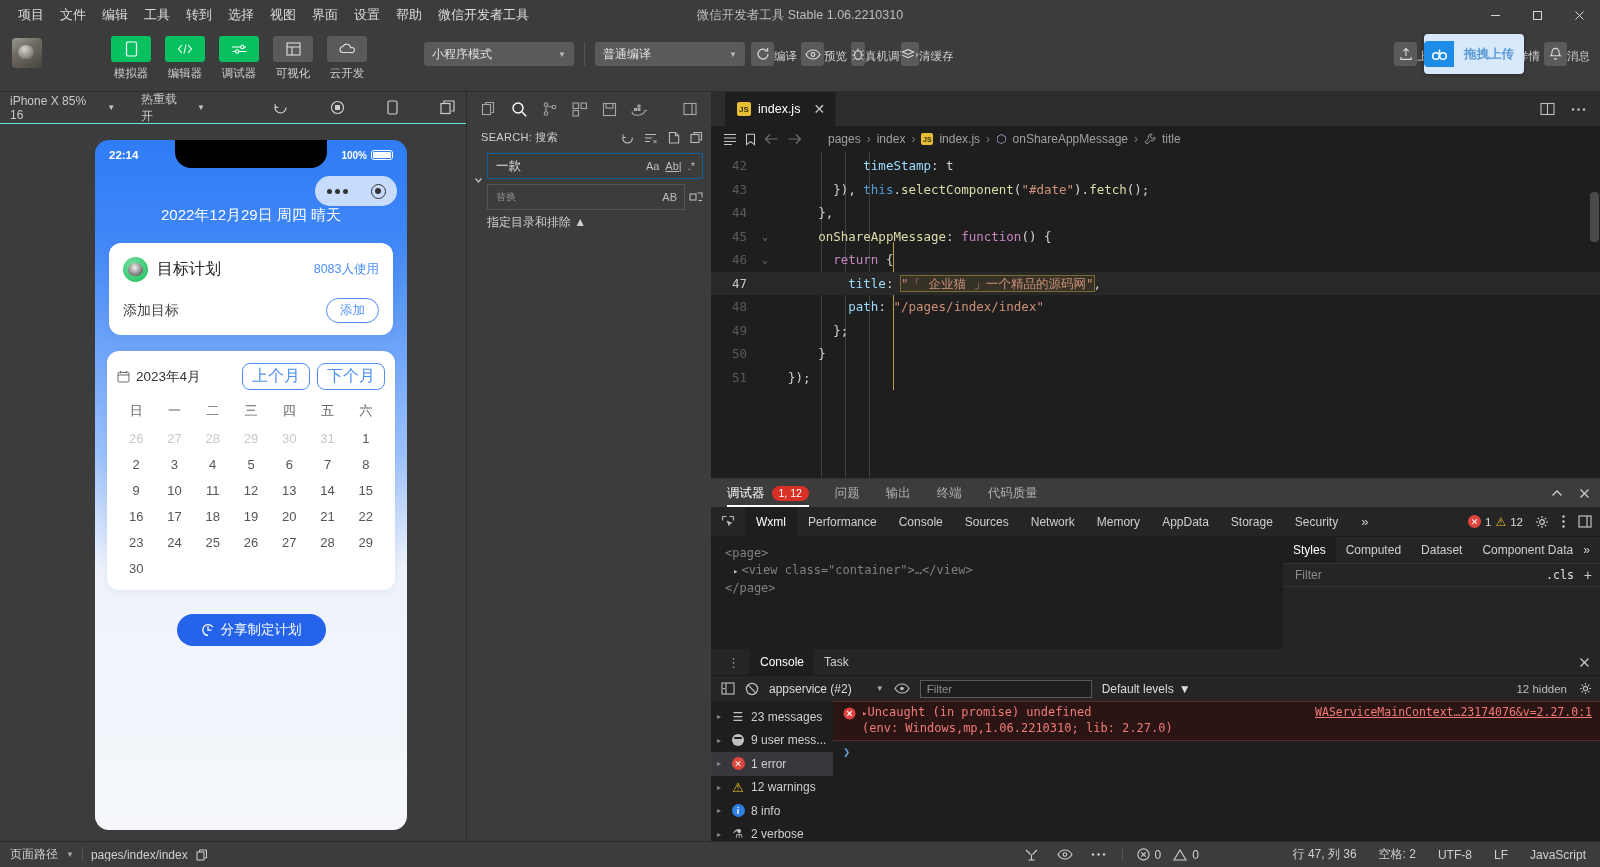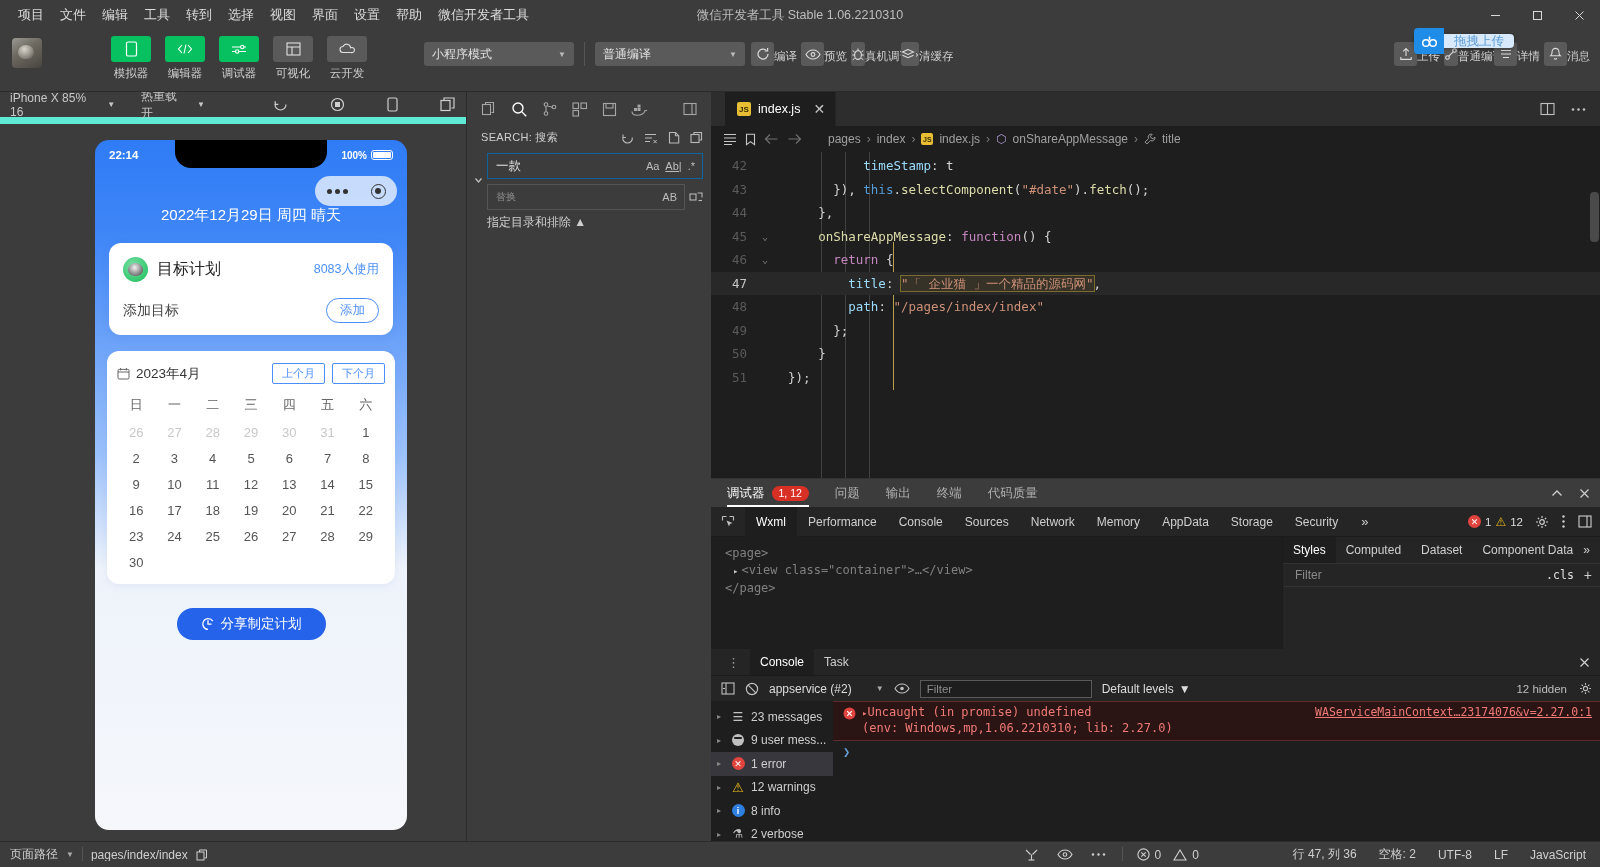--- a/index.html
+++ b/index.html
@@ -70,38 +70,39 @@
   .build-group { display: flex; gap: 4px; padding-top: 12px; margin-left: 6px; }
   .build-btn { width: 46px; display: flex; flex-direction: row; align-items: center; }
   .build-ico {
     width: 40px; height: 24px; background: #5a5a5a; border-radius: 3px;
     display: flex; align-items: center; justify-content: center; color: #dcdcdc;
   }
   .build-lbl { margin-top: 4px; font-size: 11.5px; color: #d0d0d0; white-space: nowrap; }
 
   .right-group { position: absolute; right: 10px; top: 0; display: flex; gap: 4px; padding-top: 12px; }
   .drag-badge {
-    position: absolute; right: 86px; top: 4px; display: flex; align-items: center;
-    height: 14px; background: #d7e9fb; border-radius: 4px; z-index: 30;
+    position: absolute; right: 76px; top: 4px; display: flex; align-items: center;
+    height: 40px; background: #d7e9fb; border-radius: 4px; z-index: 30;
     box-shadow: 0 1px 4px rgba(0,0,0,.35);
+    font-weight: bold;
   }
   .drag-badge .dbico {
     width: 30px; height: 26px; background: #1f8ce8; border-radius: 4px 0 0 4px;
     display: flex; align-items: center; justify-content: center; color: #fff;
   }
   .drag-badge .dbtxt { padding: 0 10px; font-size: 12.5px; color: #5b9bd5; }
 
   
   .main { flex: 1 1 auto; display: flex; min-height: 0; }
 
   
   .sim-panel { width: 466px; background: #3c3c3c; display: flex; flex-direction: column; flex: 0 0 466px; }
   .sim-bar {
     height: 32px; display: flex; align-items: center; padding: 0 10px;
-    border-bottom: 7px solid #5eead4; font-size: 12px; color: #c8c8c8; gap: 26px;
+    border-bottom: 1px solid #5eead4; font-size: 12px; color: #c8c8c8; gap: 26px;
   }
   .sim-bar .drop { display: flex; align-items: center; gap: 5px; }
   .sim-bar .drop .caret { font-size: 8px; }
   .sim-bar .spacer { flex: 1; }
   .sim-bar .sbicon { color: #cfcfcf; display: flex; align-items: center; margin-left: 16px; }
   .sim-stage { flex: 1; display: flex; justify-content: center; padding-top: 16px; }
 
   .phone {
     width: 312px; height: 690px; background: #ffffff; border-radius: 14px;
     overflow: hidden; position: relative;
@@ -161,22 +162,22 @@
 
   .cal-card {
     margin: 16px 12px 0; background: #fff; border-radius: 12px; padding: 12px 10px 14px;
     box-shadow: 0 2px 8px rgba(60,90,160,.08);
   }
   .cal-head { display: flex; align-items: center; }
   .cal-ico { margin-right: 6px; color: #666; display: flex; }
   .cal-title { font-size: 13.5px; color: #333; flex: 1; }
   .cal-nav { display: flex; gap: 7px; }
   .cal-nav span {
-    border: 1px solid #4b8ff8; color: #4b8ff8; border-radius: 2px;
-    padding: 2px 9px; font-size: 11px;
+    border: 1px solid #4b8ff8; color: #4b8ff8; border-radius: 8px;
+    padding: 2px 9px; font-size: 16px;
   }
   .cal-grid { display: grid; grid-template-columns: repeat(7, 1fr); margin-top: 12px; row-gap: 11px; }
   .cal-grid div { text-align: center; font-size: 13px; color: #555; }
   .cal-grid .wd { color: #666; font-size: 13px; }
   .cal-grid .mute { color: #c8c8c8; }
 
   .share-wrap { display: flex; justify-content: center; margin-top: 24px; }
   .share-btn {
     background: #2563eb; color: #fff; border-radius: 20px; height: 32px;
     display: flex; align-items: center; gap: 6px; padding: 0 24px; font-size: 13.5px;

